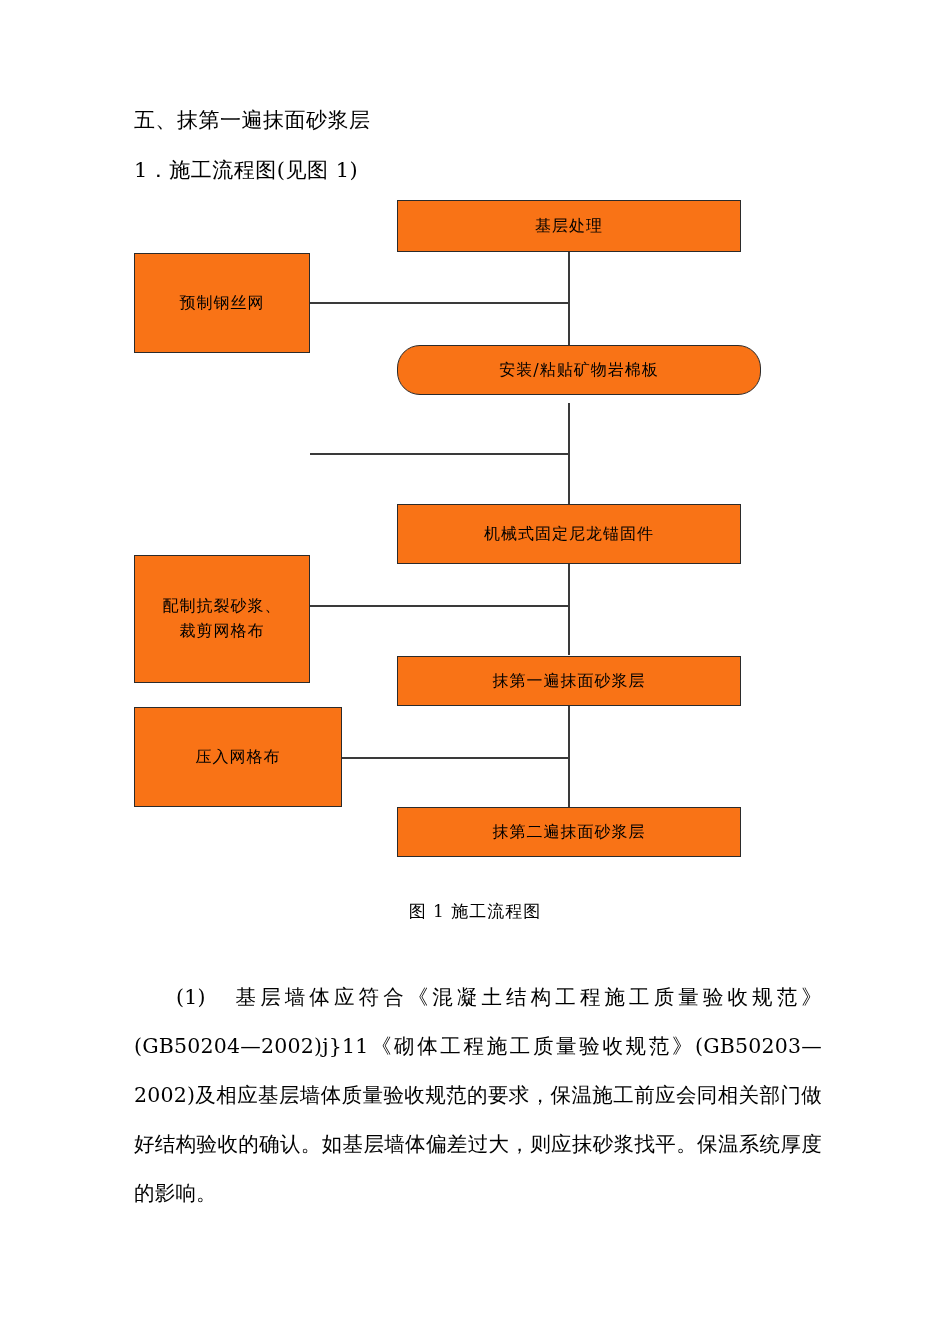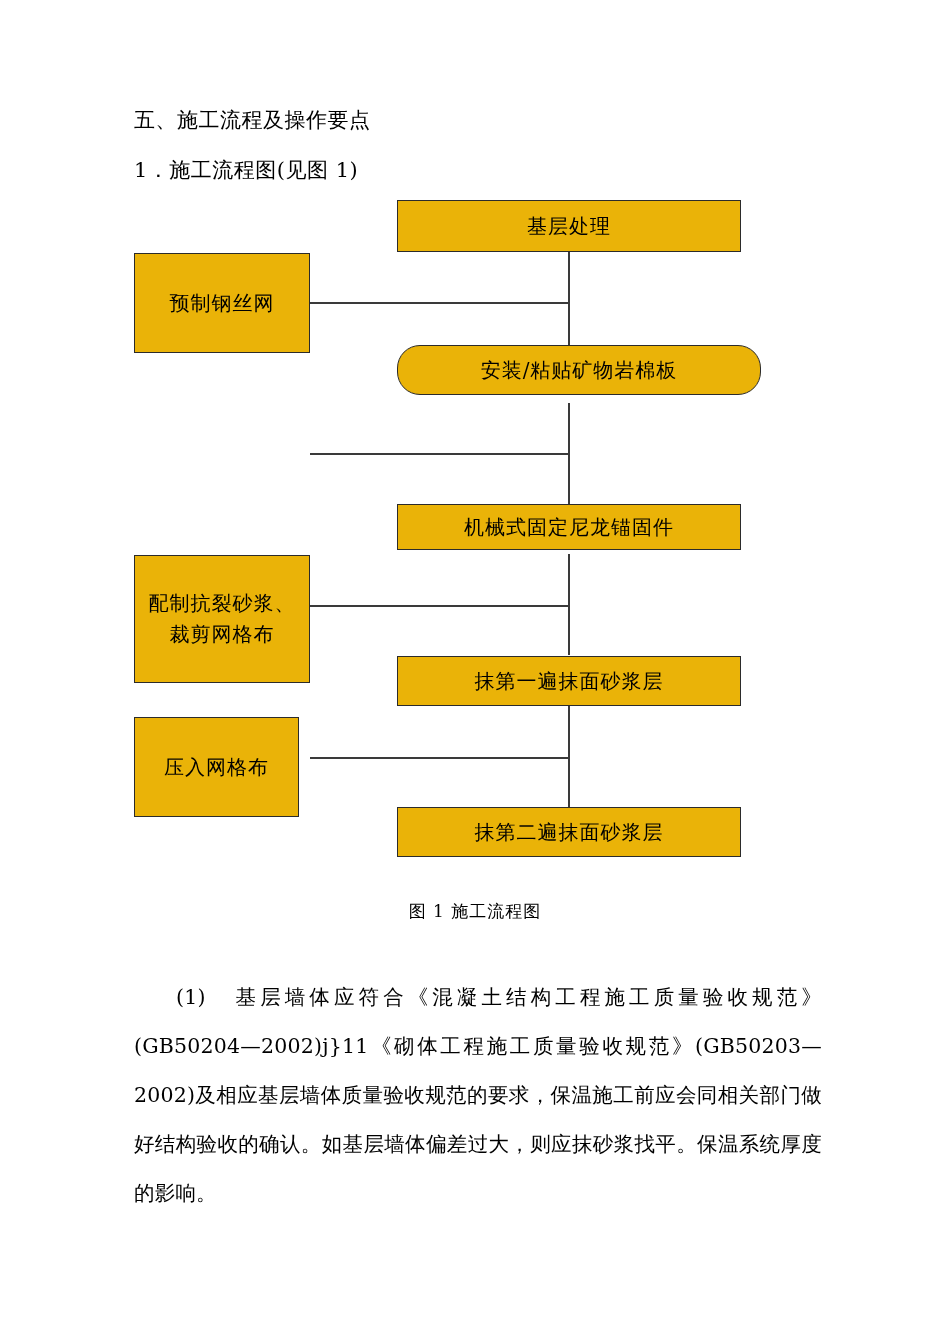--- a/index.html
+++ b/index.html
@@ -40,26 +40,26 @@
     position: absolute;
     left: 0;
     top: 0;
     width: 950px;
     height: 900px;
   }
   .node {
     position: absolute;
     box-sizing: border-box;
     border: 1.6px solid #2b2b2b;
-    background: #eab308;
+    background: #f97316;
     display: flex;
     flex-direction: column;
     align-items: center;
     justify-content: center;
-    font-size: 20px;
+    font-size: 16px;
     line-height: 1.55;
     letter-spacing: 1px;
     text-align: right;
     z-index: 2;
   }
   .node .ln { display: block; }
 
   .conn {
     position: absolute;
     background: #3a3a3a;
@@ -92,21 +92,21 @@
     text-justify: inter-character;
   }
   .body-text .lead { margin-left: 42px; }
   .body-text .gap  { display: inline-block; width: 26px; }
 </style>
 </head>
 <body>
 
 <div class="page">
 
-  <div class="heading" id="heading-section">五、施工流程及操作要点</div>
+  <div class="heading" id="heading-section">五、抹第一遍抹面砂浆层</div>
 
   <div class="heading" id="heading-sub">1．施工流程图(见图 1)</div>
 
   <div class="flow">
 
     <div class="conn v" style="left:568px; top:252px;  height:101px;"></div>
     <div class="conn v" style="left:568px; top:403px;  height:101px;"></div>
     <div class="conn v" style="left:568px; top:554px;  height:101px;"></div>
     <div class="conn v" style="left:568px; top:706px;  height:101px;"></div>
 
@@ -116,21 +116,21 @@
     <div class="conn h" style="left:310px; top:757px; width:259px;"></div>
 
     <div class="node" style="left:397px; top:200px; width:344px; height:52px;">
       <span class="ln">基层处理</span>
     </div>
 
     <div class="node" style="left:397px; top:345px; width:364px; height:50px;border-radius:23px;">
       <span class="ln">安装/粘贴矿物岩棉板</span>
     </div>
 
-    <div class="node" style="left:397px; top:504px; width:344px; height:46px;">
+    <div class="node" style="left:397px; top:504px; width:344px; height:60px;">
       <span class="ln">机械式固定尼龙锚固件</span>
     </div>
 
     <div class="node" style="left:397px; top:807px; width:344px; height:50px;">
       <span class="ln">抹第二遍抹面砂浆层</span>
     </div>
 
     <div class="node" style="left:397px; top:656px; width:344px; height:50px;">
       <span class="ln">抹第一遍抹面砂浆层</span>
     </div>
@@ -138,21 +138,21 @@
     <div class="node" style="left:134px; top:253px; width:176px; height:100px;">
       <span class="ln">预制钢丝网</span>
     </div>
 
 
     <div class="node" style="left:134px; top:555px; width:176px; height:128px;">
       <span class="ln">配制抗裂砂浆、</span>
       <span class="ln">裁剪网格布</span>
     </div>
 
-    <div class="node" style="left:134px; top:707px; width:165px; height:100px;margin-top:10px;">
+    <div class="node" style="left:134px; top:707px; width:208px; height:100px;">
       <span class="ln">压入网格布</span>
     </div>
 
   </div>
 
   <div class="caption">图 1 施工流程图</div>
 
   <p class="body-text"><span class="lead">(1)</span><span class="gap"></span><span>基层墙体应符合《混凝土结构工程施工质量验收规范》(GB50204—2002)</span><span>j}11</span><span>《砌体工程施工质量验收规范》(GB50203—2002)及相应基层墙体质量验收规范的要求，保温施工前应会同相关部门做好结构验收的确认。如基层墙体偏差过大，则应抹砂浆找平。保温系统厚度的影响。</span></p>
 
 </div>

